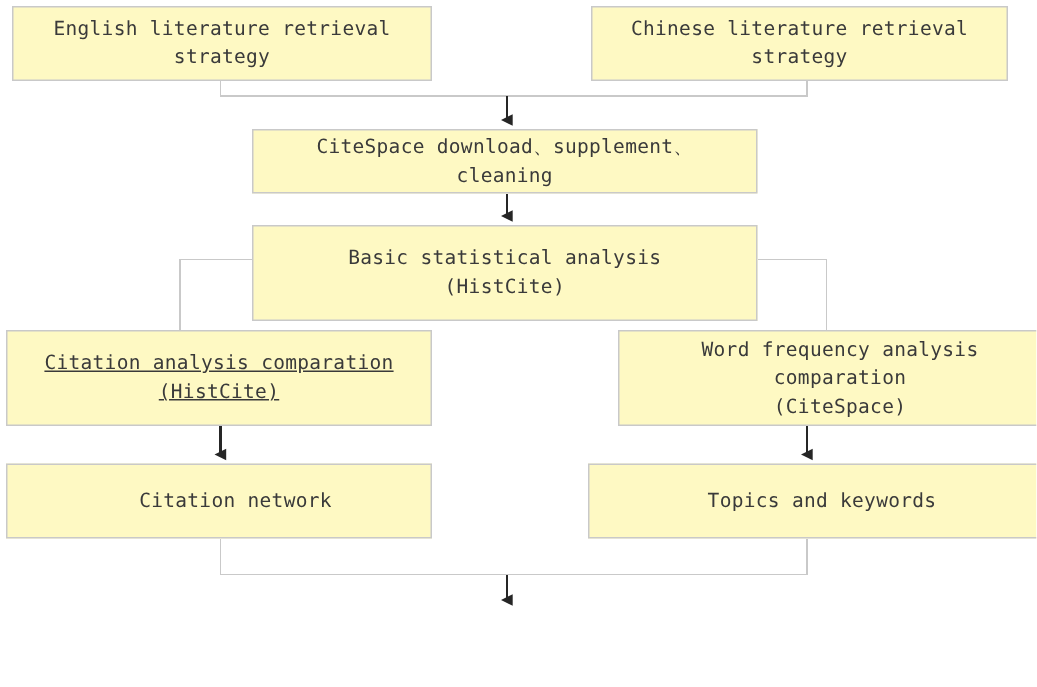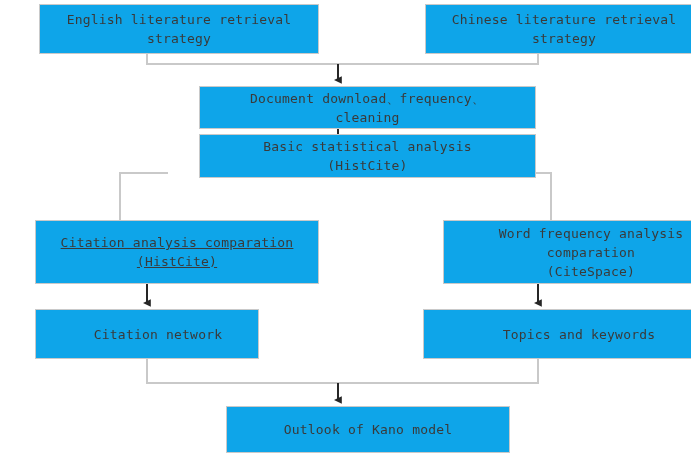--- a/index.html
+++ b/index.html
@@ -15,33 +15,32 @@
     position: relative;
     width: 691px;
     height: 458px;
     background: #ffffff;
     overflow: hidden;
   }
   .node {
     position: absolute;
     box-sizing: border-box;
     border: 1px solid #c9c9c9;
-    background: #0ea5e9;
+    background: #fef9c3;
     display: flex;
     align-items: center;
     justify-content: center;
     text-align: center;
     color: #3a3a3a;
     font-family: "DejaVu Sans Mono", "Liberation Mono", monospace;
     font-size: 13px;
     line-height: 19px;
     letter-spacing: 0.2px;
     white-space: pre-line;
     padding: 2px 6px;
-    margin-left: 31px;
   }
   .edge-layer {
     position: absolute;
     left: 0;
     top: 0;
     width: 691px;
     height: 458px;
     pointer-events: none;
   }
 </style>
@@ -76,32 +75,31 @@
       <path d="M338,383 L338,400" marker-end="url(#arrowhead)"></path>
     </g>
   </svg>
 
   <div class="node" style="left:8px; top:4px; width:280px; height:50px;">English literature retrieval
 strategy</div>
 
   <div class="node" style="left:394px; top:4px; width:278px; height:50px;">Chinese literature retrieval
 strategy</div>
 
-  <div class="node" style="left:168px; top:86px; width:337px; height:43px;">Document download、frequency、
+  <div class="node" style="left:168px; top:86px; width:337px; height:43px;">CiteSpace download、supplement、
 cleaning</div>
 
-  <div class="node" style="left:168px; top:134px; width:337px; height:44px;">Basic statistical analysis
+  <div class="node" style="left:168px; top:150px; width:337px; height:64px;">Basic statistical analysis
 (HistCite)</div>
 
   <div class="node" style="left:4px; top:220px; width:284px; height:64px;text-decoration:underline;">Citation analysis comparation
 (HistCite)</div>
 
   <div class="node" style="left:412px; top:220px; width:296px; height:64px;">Word frequency analysis
 comparation
 (CiteSpace)</div>
 
-  <div class="node" style="left:4px; top:309px; width:224px; height:50px;padding-left:28px;">Citation network</div>
+  <div class="node" style="left:4px; top:309px; width:284px; height:50px;padding-left:28px;">Citation network</div>
 
   <div class="node" style="left:392px; top:309px; width:312px; height:50px;">Topics and keywords</div>
 
-  <div class="node" style="left:195px; top:406px; width:284px; height:47px;">Outlook of Kano model</div>
 
 </div>
 
 </body></html>

